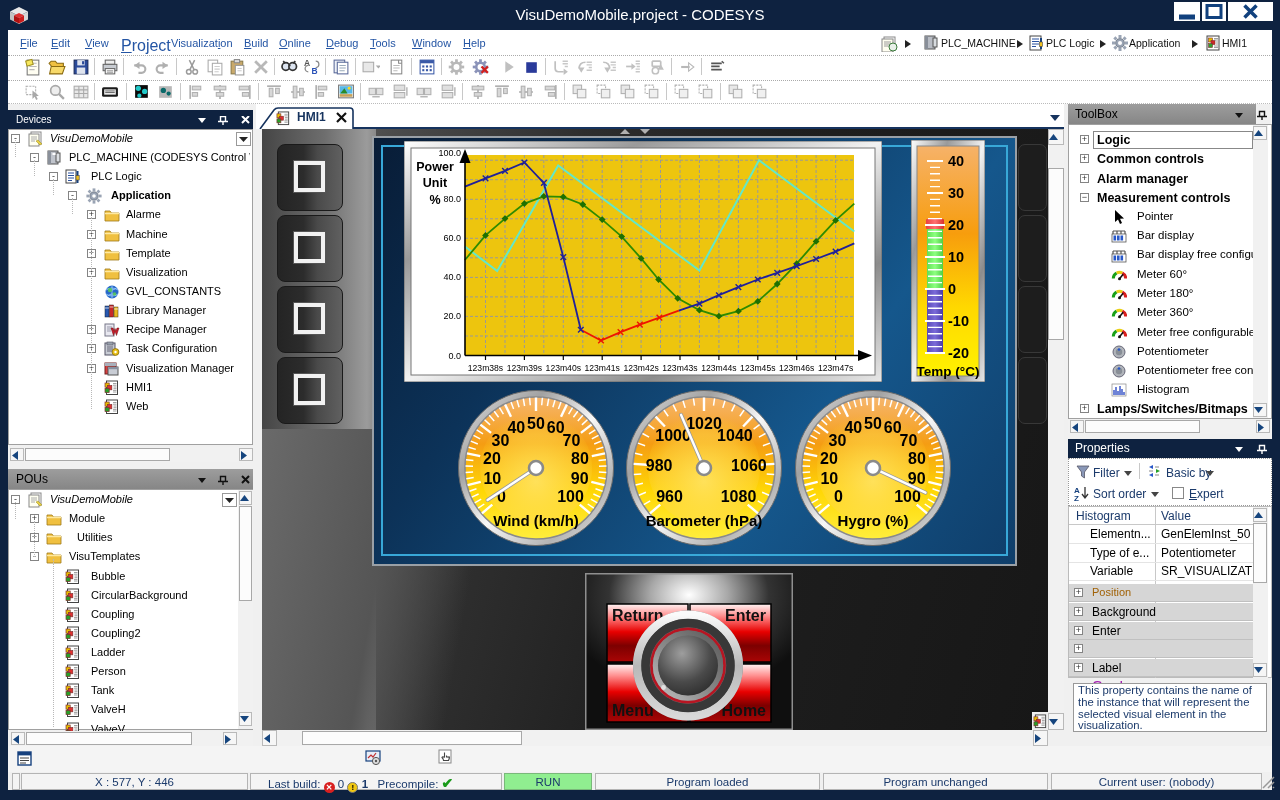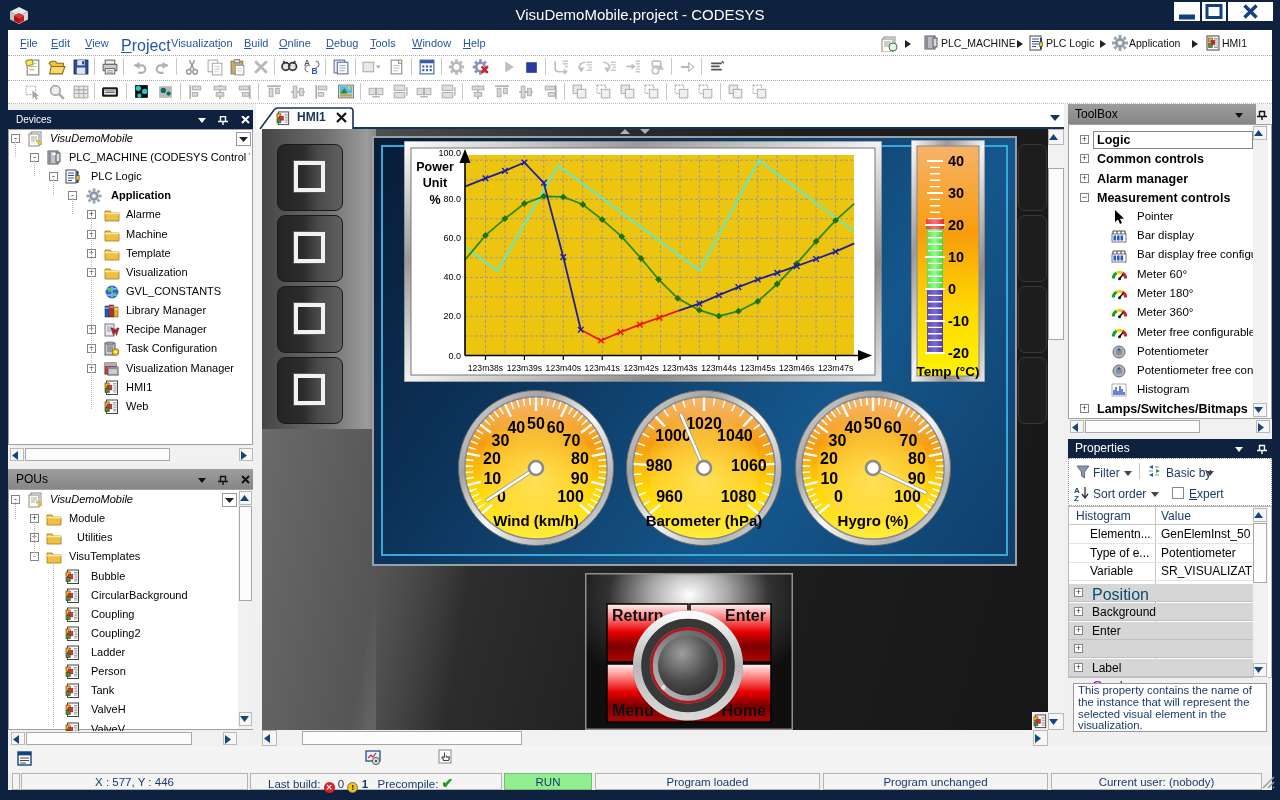--- a/index.html
+++ b/index.html
@@ -1194,21 +1194,21 @@
 <div class="ab" style="left:1161px;top:527px;font-size:12px;color:#000;white-space:nowrap;max-width:94px;overflow:hidden">GenElemInst_50</div>
 <div class="ab" style="left:1069px;top:543px;width:184px;height:1px;background:#e4e4e4"></div>
 <div class="ab" style="left:1090px;top:545.5px;font-size:12px;color:#000">Type of e...</div>
 <div class="ab" style="left:1161px;top:545.5px;font-size:12px;color:#000;white-space:nowrap;max-width:94px;overflow:hidden">Potentiometer</div>
 <div class="ab" style="left:1069px;top:561.5px;width:184px;height:1px;background:#e4e4e4"></div>
 <div class="ab" style="left:1090px;top:564.0px;font-size:12px;color:#000">Variable</div>
 <div class="ab" style="left:1161px;top:564.0px;font-size:12px;color:#000;white-space:nowrap;max-width:94px;overflow:hidden">SR_VISUALIZATI…</div>
 <div class="ab" style="left:1069px;top:580.0px;width:184px;height:1px;background:#e4e4e4"></div>
 <div class="ab" style="left:1069px;top:584px;width:184px;height:18px;background:#d6d6d6;border-bottom:1px solid #c0c0c0"></div>
 <div class="exp" style="left:1074px;top:588px">+</div>
-<div class="ab" style="left:1092px;top:586px;font-size:16px;color:#0c4a6e">Position</div>
+<div class="ab" style="left:1092px;top:586px;font-size:11px;color:#a16207">Position</div>
 <div class="ab" style="left:1069px;top:602.8px;width:184px;height:18px;background:#d6d6d6;border-bottom:1px solid #c0c0c0"></div>
 <div class="exp" style="left:1074px;top:606.8px">+</div>
 <div class="ab" style="left:1092px;top:604.8px;font-size:12px;color:#000">Background</div>
 <div class="ab" style="left:1069px;top:621.5999999999999px;width:184px;height:18px;background:#d6d6d6;border-bottom:1px solid #c0c0c0"></div>
 <div class="exp" style="left:1074px;top:625.5999999999999px">+</div>
 <div class="ab" style="left:1092px;top:623.5999999999999px;font-size:12px;color:#000">Enter</div>
 <div class="ab" style="left:1069px;top:640.3999999999999px;width:184px;height:18px;background:#d6d6d6;border-bottom:1px solid #c0c0c0"></div>
 <div class="exp" style="left:1074px;top:644.3999999999999px">+</div>
 <div class="ab" style="left:1092px;top:679px;font-size:16px;color:#a21caf">Scale</div>
 <div class="ab" style="left:1069px;top:659.1999999999998px;width:184px;height:18px;background:#d6d6d6;border-bottom:1px solid #c0c0c0"></div>

